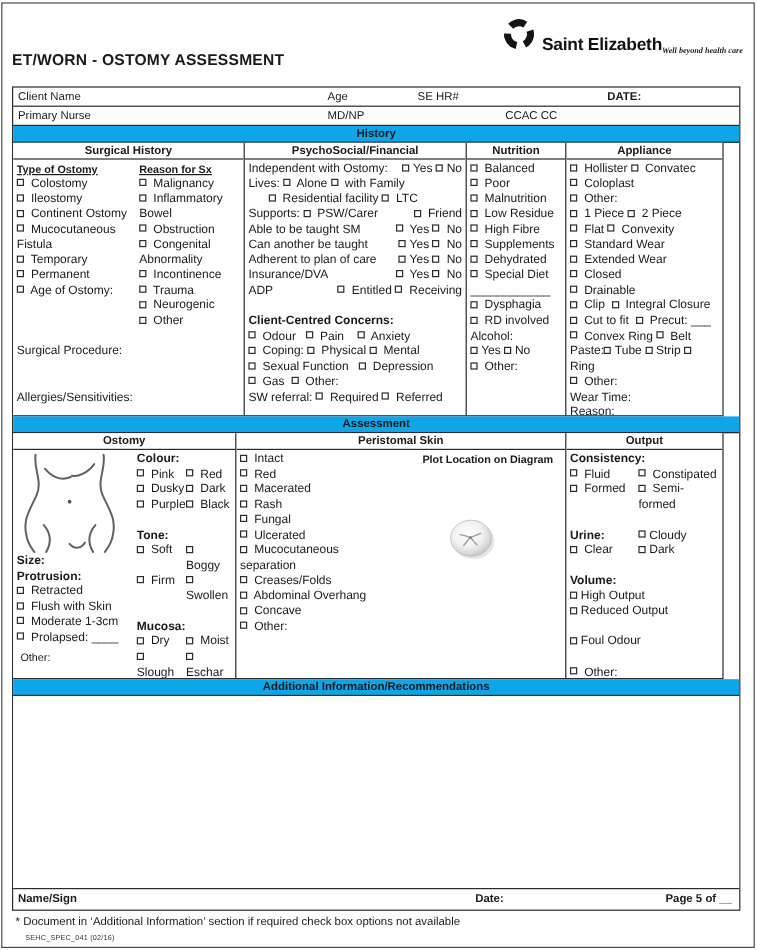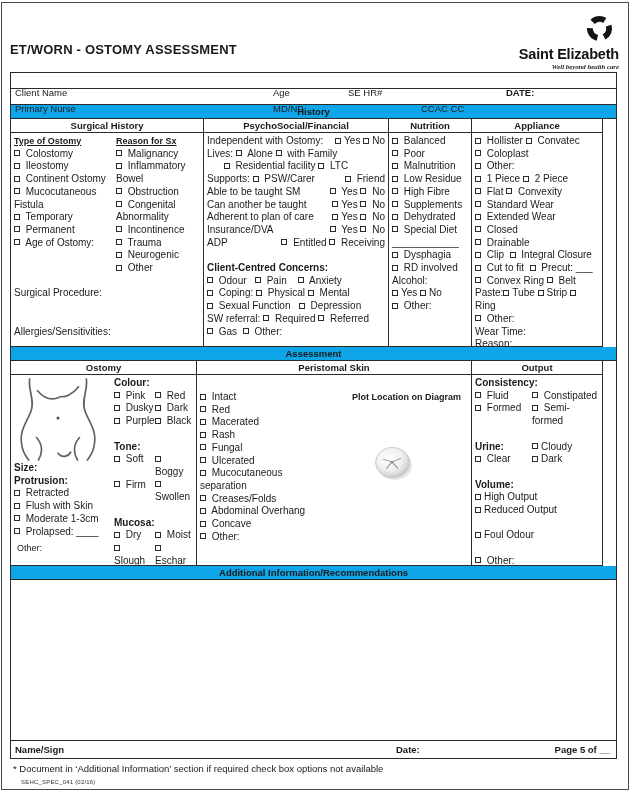--- a/index.html
+++ b/index.html
@@ -1,30 +1,30 @@
 <!DOCTYPE html>
 <html><head>
 <meta charset="utf-8">
 <style>
 *{margin:0;padding:0;box-sizing:border-box;}
 html,body{background:#fff;}
 body{width:631px;height:792px;position:relative;font-family:"Liberation Sans",sans-serif;color:#1a1a1a;overflow:hidden;}
 .page-border{position:absolute;left:1px;top:2px;width:628px;height:788px;border:1.5px solid #4a4a4a;}
 .b{font-weight:bold;}
 
-.brand{position:absolute;top:13px;right:12px;display:flex;flex-direction:column;align-items:flex-end;}
+.brand{position:absolute;top:13px;right:12px;display:flex;flex-direction:row;align-items:flex-end;}
 .brand svg{margin:0 4px 2px 0;}
 .brand-name{font-size:14.5px;font-weight:bold;letter-spacing:-0.2px;color:#111;}
 .brand-tagline{font-family:"Liberation Serif",serif;font-style:italic;font-size:6.8px;font-weight:bold;color:#222;margin-top:1px;}
 
 .title{position:absolute;top:42px;left:10px;width:607px;text-align:left;font-size:13px;font-weight:bold;letter-spacing:0.2px;}
 
 .form-table{position:absolute;left:10px;top:72px;width:607px;height:687px;border:1.5px solid #2b2b2b;background:#fff;}
 .row{position:relative;height:16px;border-bottom:1px solid #2b2b2b;font-size:9.5px;}
-.row .f{position:absolute;top:14px;}
+.row .f{position:absolute;top:2px;}
 .bar{height:14px;background:#0ea5e9;border-bottom:1px solid #2b2b2b;text-align:center;font-weight:bold;font-size:9.5px;line-height:13.5px;}
 .cols{display:flex;width:592px;border-bottom:1.2px solid #2b2b2b;background:#fff;}
 .hist-cols{height:228px;}
 .assess-cols{height:205px;}
 .col{position:relative;border-right:1.2px solid #2b2b2b;overflow:hidden;}
 .col-h{height:14px;border-bottom:1px solid #2b2b2b;text-align:center;font-weight:bold;font-size:9.5px;line-height:13px;}
 .lines{font-size:10px;line-height:12.7px;padding:2px 3px 0;}
 .line{min-height:12.7px;}
 [data-split="between"] .line.split{display:flex;justify-content:space-between;}
 [data-split="cols46"] .line.split{display:grid;grid-template-columns:46% 54%;}
@@ -46,21 +46,21 @@
 .w-peristomal{width:275px;}
 .w-output{width:131px;}
 
 .ostomy-body{display:flex;}
 .ostomy-left{width:100px;}
 .ostomy-left svg{display:block;margin:2px 0 1px 3px;}
 .ostomy-left .lines{padding-top:0;}
 .ostomy-right{flex:1;}
 .other-line{position:absolute;left:6px;bottom:12px;font-size:9px;}
 
-.peri-body{position:relative;display:flex;height:190px;margin-top:14px;}
+.peri-body{position:relative;display:flex;height:190px;}
 .peri-lines{width:152px;}
 .plot-label{position:absolute;top:3px;right:10px;font-size:9px;font-weight:bold;}
 .stoma{position:absolute;left:168px;top:50px;}
 
 .add-box{height:161px;border-bottom:1.2px solid #2b2b2b;background:#fff;}
 .sign-row{height:18px;border-bottom:none;font-size:9.5px;}
 .sign-row .f{top:3px;}
 .footnote{position:absolute;top:763px;left:13px;font-size:9.5px;}
 .form-code{position:absolute;top:779px;left:21px;font-size:6px;color:#333;letter-spacing:0.2px;}
 </style>
@@ -165,22 +165,22 @@
           </div>
           <div class="line split">
             <span class="seg"><span>ADP</span></span>
             <span class="seg"><span class="cb"></span><span> Entitled </span><span class="cb"></span><span> Receiving</span></span>
           </div>
           <div class="line">&nbsp;</div>
           <div class="line"><span class="seg"><span class="b">Client-Centred Concerns:</span></span></div>
           <div class="line"><span class="seg"><span class="cb"></span><span> Odour&nbsp;&nbsp;&nbsp;</span><span class="cb"></span><span> Pain&nbsp;&nbsp;&nbsp;&nbsp;</span><span class="cb"></span><span> Anxiety</span></span></div>
           <div class="line"><span class="seg"><span class="cb"></span><span> Coping:&nbsp;</span><span class="cb"></span><span> Physical&nbsp;</span><span class="cb"></span><span> Mental</span></span></div>
           <div class="line"><span class="seg"><span class="cb"></span><span> Sexual Function&nbsp;&nbsp;&nbsp;</span><span class="cb"></span><span> Depression</span></span></div>
+          <div class="line"><span class="seg"><span class="cb"></span><span> Gas&nbsp;&nbsp;</span><span class="cb"></span><span> Other:</span></span></div>
           <div class="line"><span class="seg"><span>SW referral: </span><span class="cb"></span><span> Required&nbsp;</span><span class="cb"></span><span> Referred</span></span></div>
-          <div class="line"><span class="seg"><span class="cb"></span><span> Gas&nbsp;&nbsp;</span><span class="cb"></span><span> Other:</span></span></div>
         </div>
     </div>
 
     <div class="col w-nutrition">
       <div class="col-h">Nutrition</div>
       <div class="lines">
           <div class="line"><span class="seg"><span class="cb"></span><span> Balanced</span></span></div>
           <div class="line"><span class="seg"><span class="cb"></span><span> Poor</span></span></div>
           <div class="line"><span class="seg"><span class="cb"></span><span> Malnutrition</span></span></div>
           <div class="line"><span class="seg"><span class="cb"></span><span> Low Residue</span></span></div>

